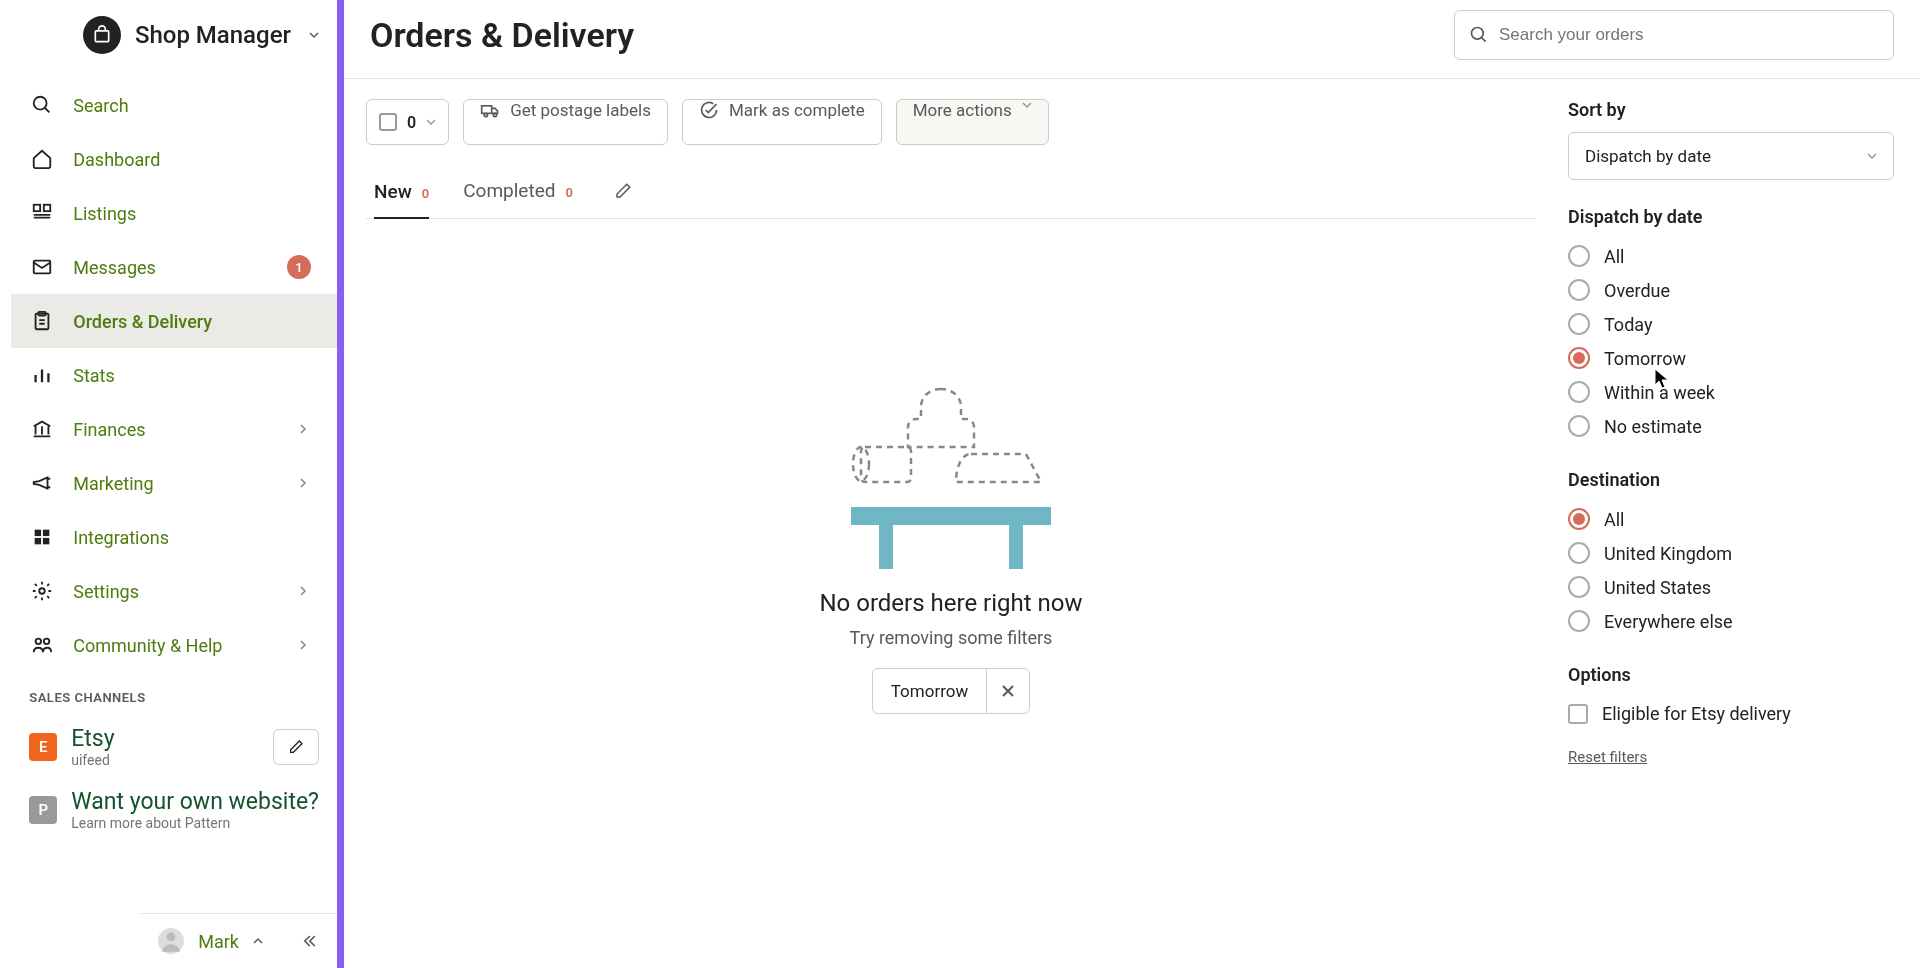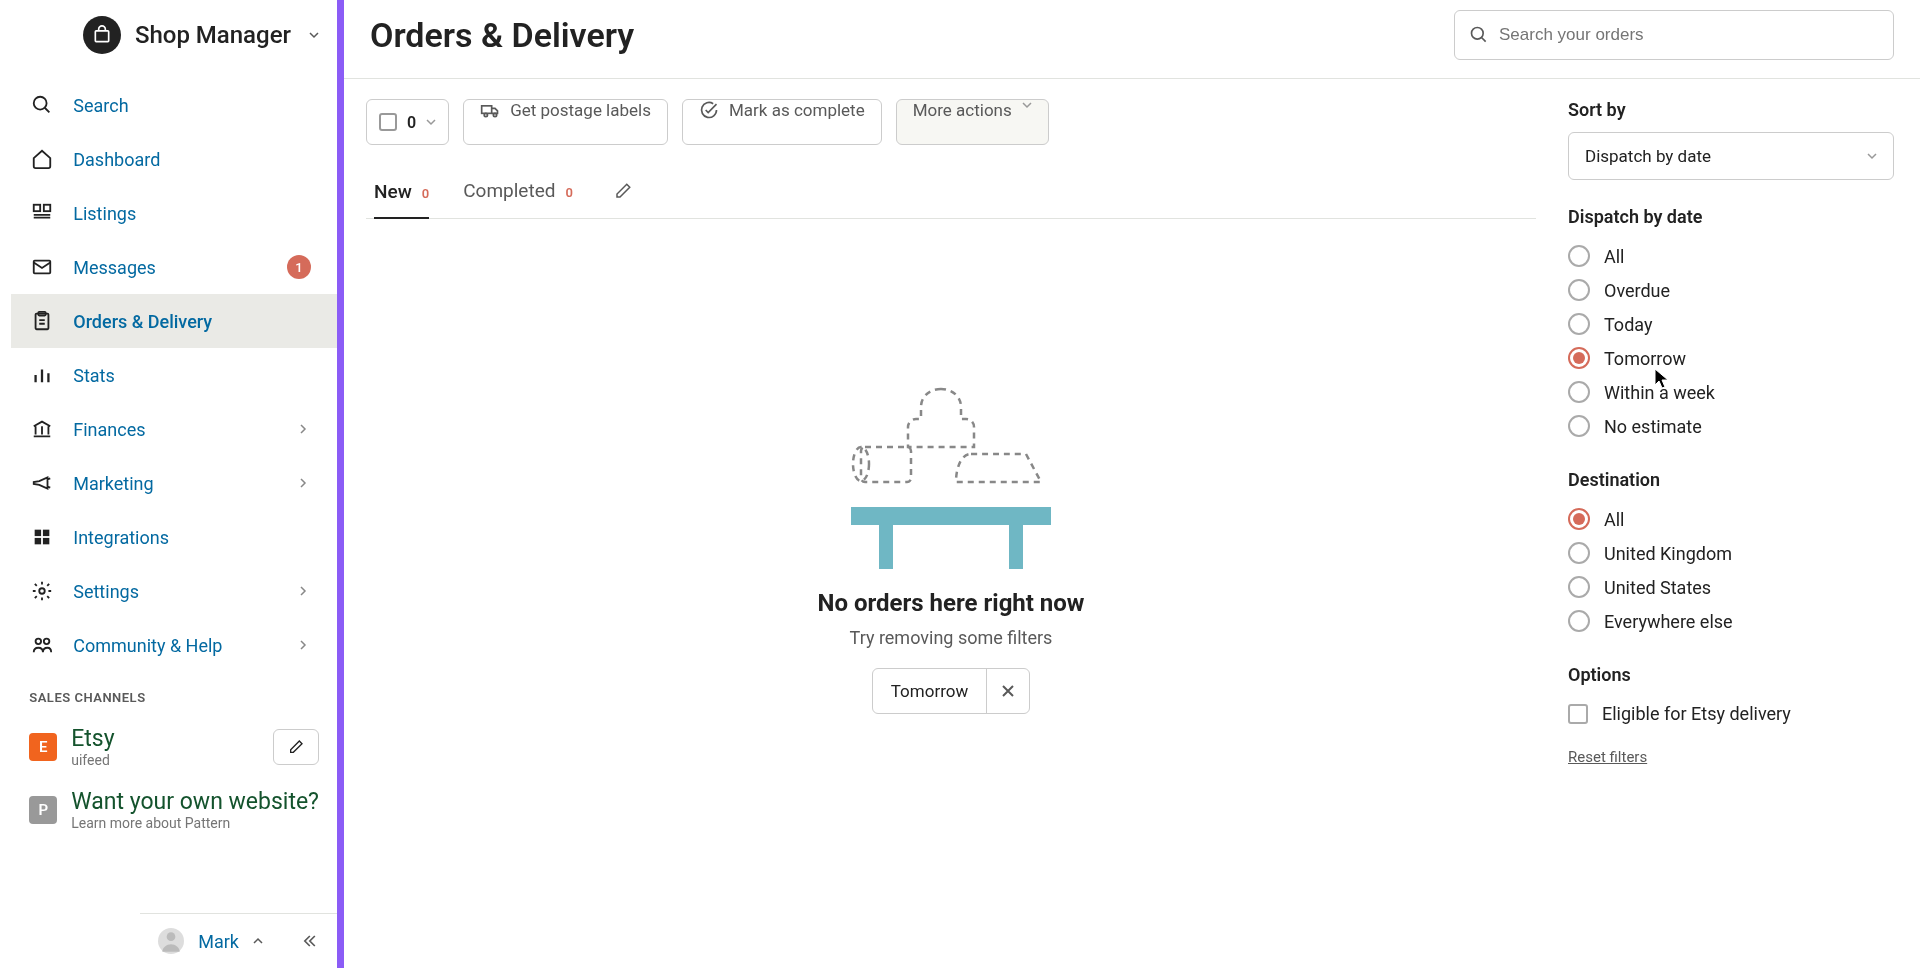--- a/index.html
+++ b/index.html
@@ -7,21 +7,21 @@
 .app { display: flex; height: 968px; width: 1920px; }
 .sidebar { width: 344px; border-right: 7px solid #8b5cf6; display: flex; flex-direction: column; background: #fff; align-items: flex-end; }
 .sidebar-header { display: flex; align-items: center; padding: 16px 18px; gap: 14px; }
 .shop-logo { width: 38px; height: 38px; border-radius: 50%; background: #222; display: flex; align-items: center; justify-content: center; }
 .shop-title { font-size: 24px; font-weight: 500; color: #222; }
 .caret-icon { margin-left: 4px; }
 .nav { flex: 1; overflow-y: auto; padding-top: 8px; }
 .nav-item { display: flex; align-items: center; padding: 14px 18px; gap: 18px; cursor: pointer; position: relative; }
 .nav-item.active { background: #eaeae6; font-weight: 500; }
 .nav-icon { width: 26px; height: 26px; display: flex; align-items: center; justify-content: center; flex-shrink: 0; }
-.nav-label { font-size: 18px; color: #0369a1; flex: 1; }
+.nav-label { font-size: 18px; color: #4d7c0f; flex: 1; }
 .nav-badge { background: #d56b5a; color: #fff; border-radius: 50%; width: 24px; height: 24px; display: flex; align-items: center; justify-content: center; font-size: 13px; font-weight: 500; margin-right: 8px; }
 .nav-chevron { width: 12px; color: #777; margin-right: 8px; }
 .sub-header { padding: 18px 18px 10px 18px; font-size: 13px; font-weight: 600; color: #595959; letter-spacing: 0.5px; }
 .channel-item { display: flex; align-items: center; padding: 10px 18px; gap: 14px; }
 .channel-icon { width: 28px; height: 28px; border-radius: 4px; display: flex; align-items: center; justify-content: center; font-size: 15px; font-weight: 600; color: #fff; flex-shrink: 0; }
 .channel-text { flex: 1; }
 .channel-name { font-size: 23px; color: #14532d; }
 .channel-sub { font-size: 14px; color: #757575; }
 .edit-btn { width: 46px; height: 36px; border: 1px solid #ccc; border-radius: 6px; background: #fff; display: flex; align-items: center; justify-content: center; cursor: pointer; }
 .sidebar-footer { border-top: 1px solid #e1e3df; display: flex; align-items: center; }
@@ -45,21 +45,21 @@
 .tabs { display: flex; align-items: center; gap: 34px; margin-top: 28px; padding: 0 8px 10px 8px; border-bottom: 1px solid #e1e3df; }
 .tab { display: flex; align-items: baseline; gap: 10px; cursor: pointer; padding: 6px 0; }
 .tab-label { font-size: 19px; color: #595959; }
 .tab.active .tab-label { color: #222; font-weight: 500; }
 .tab-count { font-size: 13px; color: #d56b5a; font-weight: 600; }
 .tab.active { border-bottom: 2px solid #222; margin-bottom: -12px; padding-bottom: 14px; }
 .pencil-btn { width: 32px; height: 32px; display: flex; align-items: center; justify-content: center; cursor: pointer; color: #595959; }
 
 .empty { display: flex; flex-direction: column; align-items: center; margin-top: 160px; }
 .empty-illus { width: 220px; height: 190px; margin-bottom: 20px; }
-.empty-title { font-size: 24px; font-weight: 700; margin-bottom: 10px; }
+.empty-title { font-size: 24px; font-weight: 400; margin-bottom: 10px; }
 .empty-sub { font-size: 18px; color: #595959; margin-bottom: 20px; }
 .filter-chip { display: flex; align-items: center; border: 1px solid #ccc; border-radius: 6px; height: 46px; }
 .chip-label { padding: 0 18px; font-size: 17px; border-right: 1px solid #ccc; height: 100%; display: flex; align-items: center; }
 .chip-close { padding: 0 14px; cursor: pointer; height: 100%; display: flex; align-items: center; }
 
 .right-panel { width: 362px; padding: 20px 26px 20px 10px; }
 .rp-label { font-size: 18px; font-weight: 600; margin-bottom: 12px; }
 .rp-select { width: 100%; height: 48px; border: 1px solid #ccc; border-radius: 6px; display: flex; align-items: center; padding: 0 16px; justify-content: space-between; font-size: 17px; cursor: pointer; background: #fff; margin-bottom: 26px; }
 .radio-group { margin-bottom: 26px; }
 .radio-item { display: flex; align-items: center; gap: 14px; padding: 6px 0; cursor: pointer; }

